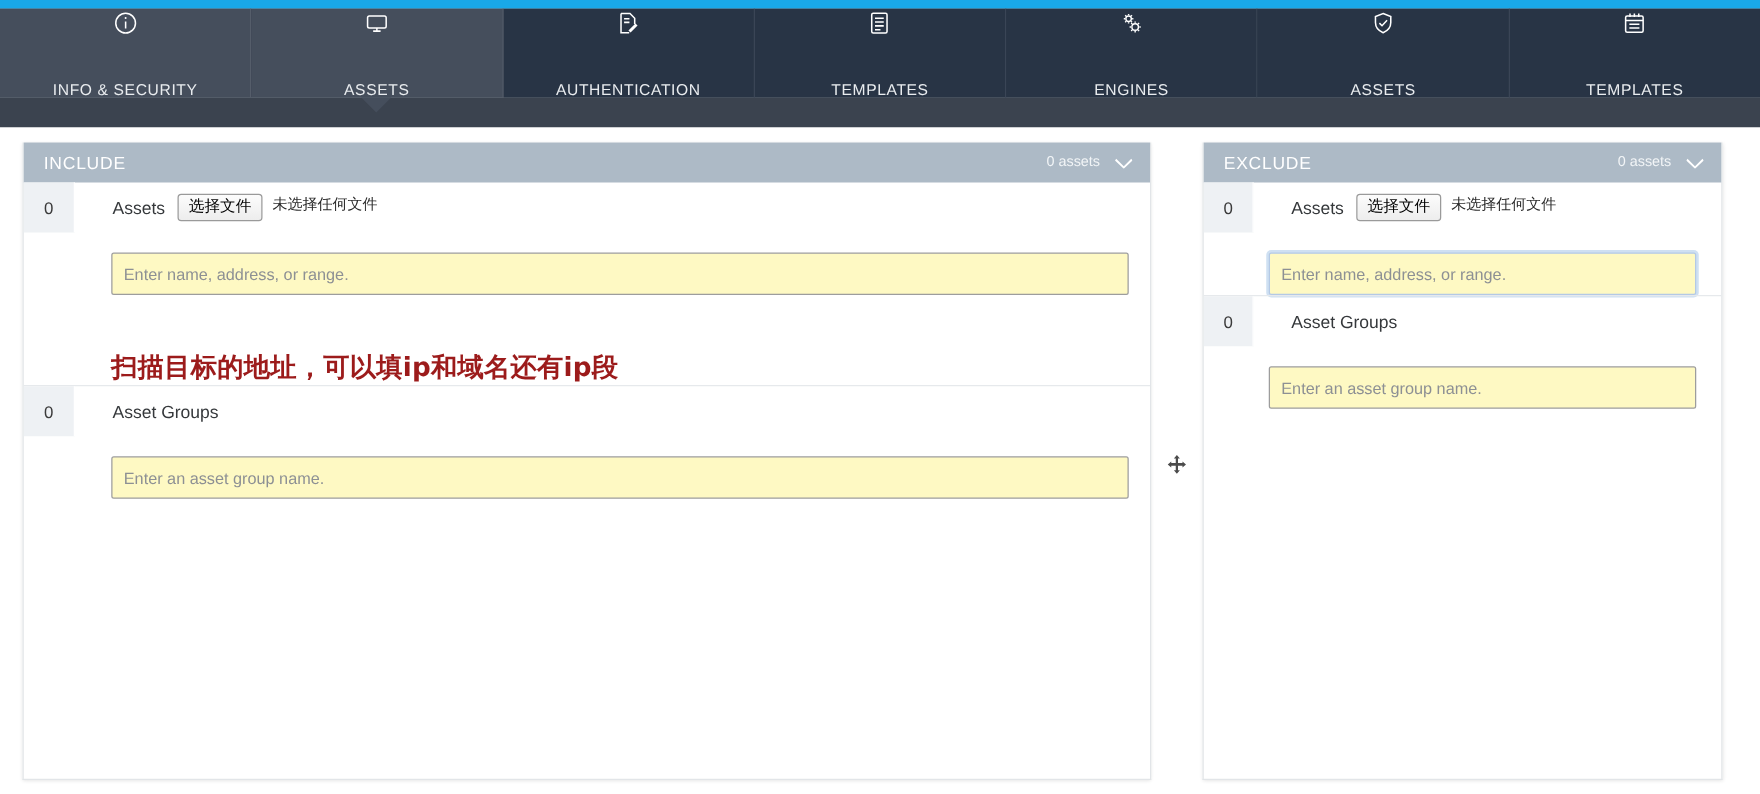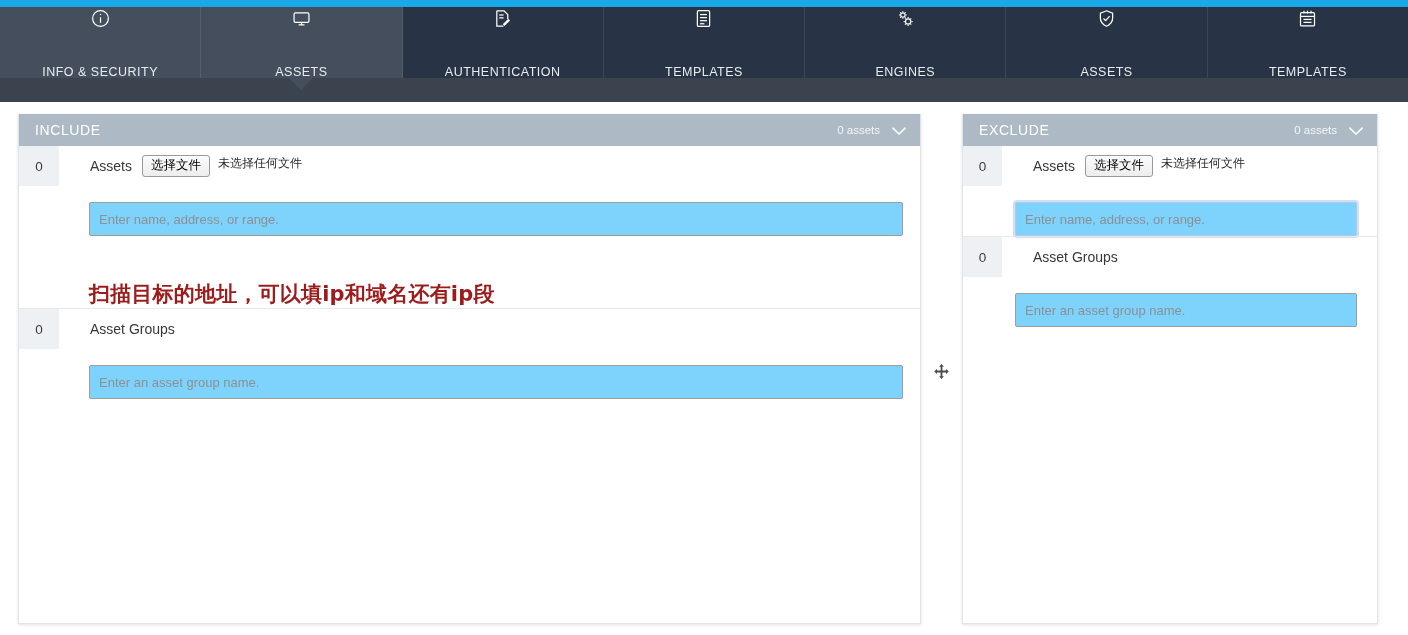--- a/index.html
+++ b/index.html
@@ -176,21 +176,21 @@
     padding: 16px 17px 0 70px;
     flex: 1;
   }
   #exclude-panel .section-body { padding-left: 52px; padding-right: 20px; }
 
   .text-input {
     width: 100%;
     height: 30px;
     border: 1px solid #9d9d9d;
     border-radius: 2px;
-    background: #7dd3fc;
+    background: #fef9c3;
     font-family: "Liberation Sans", sans-serif;
     font-size: 13px;
     color: #2c2c2c;
     padding: 16px 9px;
     outline: none;
   }
   .text-input::placeholder { color: #8d9094; }
   .text-input.focused {
     border-color: #b4c9e5;
     box-shadow: 0 0 0 2px #cfe0f2;

